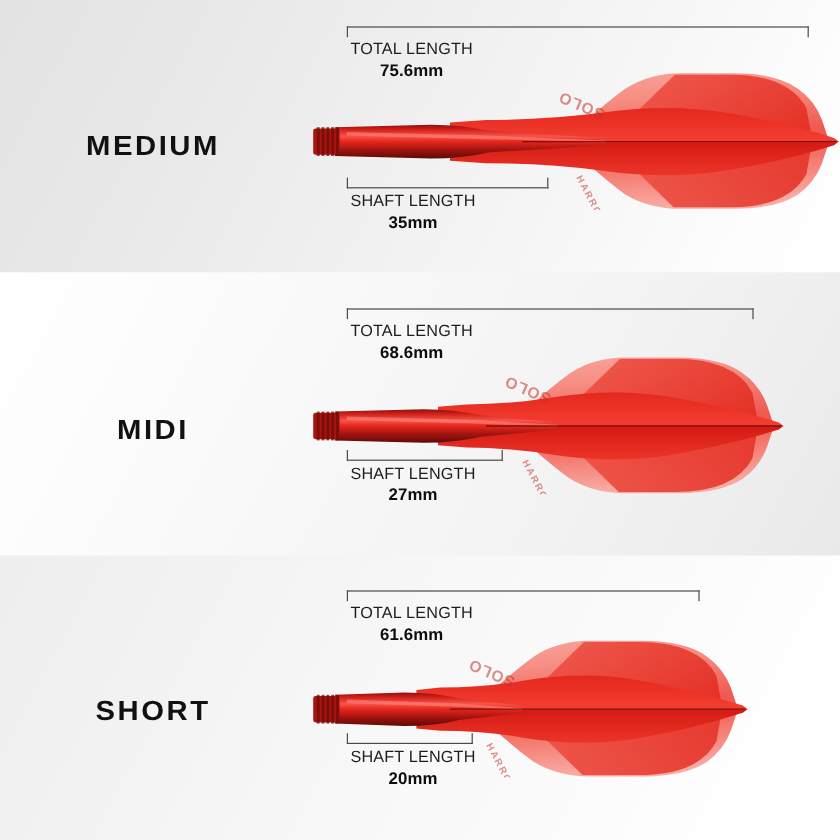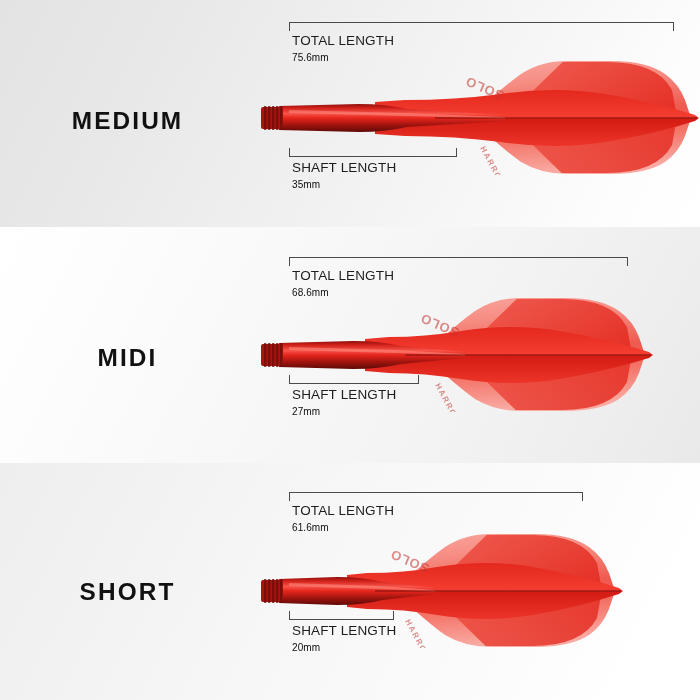--- a/index.html
+++ b/index.html
@@ -73,33 +73,34 @@
   .dim.down .tick { top: 0; }
   .dim.up   .tick { bottom: 0; }
   .dim .tick.left  { left: 0; }
   .dim .tick.right { right: 0; }
 
   
   .dim-caption {
     position: absolute;
     white-space: nowrap;
     color: #1a1a1a;
+    text-align: center;
   }
   .dim-caption .cap-title {
     display: block;
     font-size: 13.5px;
     font-weight: 400;
     letter-spacing: 0.15px;
     line-height: 17px;
     color: #1d1d1d;
   }
   .dim-caption .cap-value {
     display: block;
-    font-size: 10px;
-    font-weight: 400;
+    font-size: 14px;
+    font-weight: 700;
     letter-spacing: 0.1px;
     line-height: 18px;
     color: #0d0d0d;
   }
 
   
   .dart { position: absolute; }
   .dart svg { display: block; }
 
   .logo-solo, .logo-harrows {

